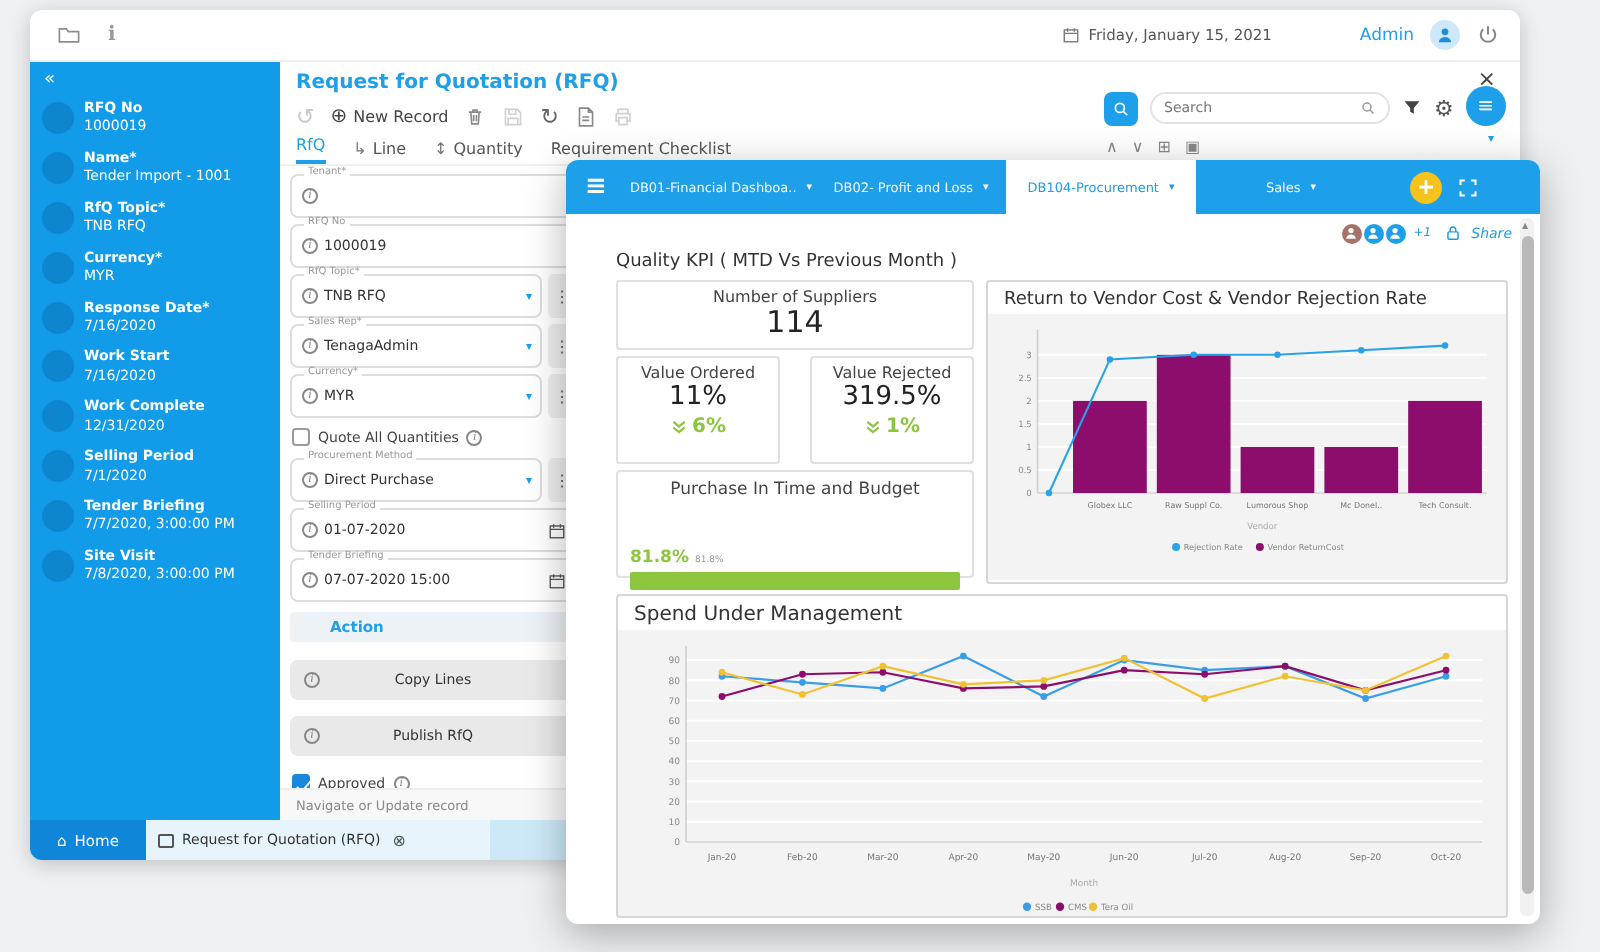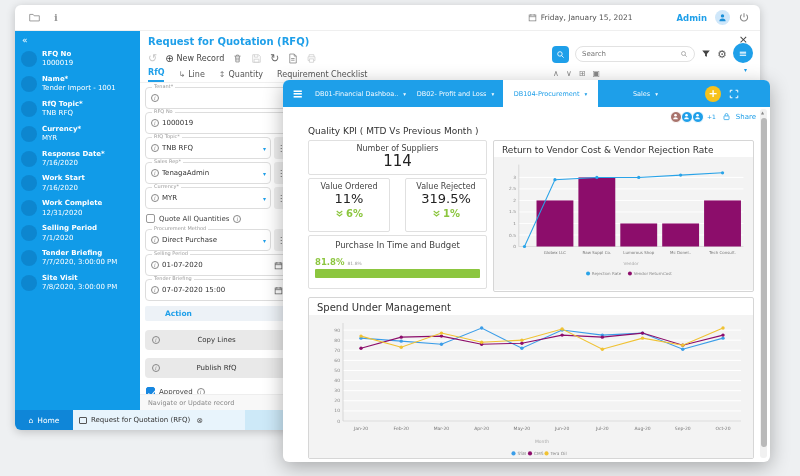--- a/index.html
+++ b/index.html
@@ -10,21 +10,21 @@
   
   .app-window { position:absolute; left:15px; top:5px; width:745px; height:425px; background:#fff;
     border-radius:6px; box-shadow:0 2px 10px rgba(0,0,0,.20); }
   .titlebar { position:absolute; left:0; top:0; right:0; height:26px; display:flex; align-items:center;
     padding:0 10px 0 14px; border-bottom:1px solid #efefef; }
   .tb-ic { width:11px; height:11px; color:#8b8b8b; margin-right:14px; }
   .tb-info { font-family:"DejaVu Serif",serif; font-weight:bold; font-size:10px; color:#999; margin-right:14px; }
   .tb-right { margin-left:auto; display:flex; align-items:center; gap:8px; }
   .tb-date { display:flex; align-items:flex-start; gap:4px; font-size:7.5px; color:#555; margin-right:36px; }
   .tb-date .ic { width:9px; height:9px; color:#777; }
-  .tb-user { color:var(--blue); font-size:8.5px; font-weight:bold; }
+  .tb-user { color:var(--blue); font-size:8.5px; font-weight:normal; }
   .tb-avatar { width:15px; height:15px; border-radius:50%; background:#cfe7fa; display:flex; align-items:center; justify-content:center; }
   .tb-avatar .ic { width:9px; height:9px; color:#1a8fd8; }
   .tb-power { width:12px; height:12px; color:#888; }
 
   
   .sidebar { position:absolute; left:0; top:26px; width:125px; bottom:20px; background:#119be8; overflow:hidden; }
   .sb-collapse { color:#fff; font-size:9px; padding:4px 0 2px 7px; }
   .sb-item { display:flex; align-items:flex-start; padding:3px 4px 3px 6px; }
   .sb-bullet { width:16px; height:16px; min-width:16px; border-radius:50%; background:#0d86cf; margin-right:5px; margin-top:1px; }
   .sb-lab { font-size:7px; font-weight:bold; color:#fff; line-height:1.35; }
@@ -52,21 +52,21 @@
   .gear { font-size:11px; color:#555; line-height:1; }
   .menu-circle { width:20px; height:20px; border-radius:50%; background:var(--blue); color:#fff; font-size:10px;
     display:flex; align-items:center; justify-content:center; position:relative; top:-1px; }
   .menu-caret { position:absolute; left:604px; top:35px; color:var(--blue); font-size:6px; }
 
   .nav-icons { position:absolute; right:160px; top:38px; display:flex; gap:7px; font-size:8px; color:#888; }
 
   .tabs { position:absolute; left:8px; top:37px; display:flex; align-items:flex-end; gap:14px; height:14px; }
   .tab { font-size:8px; color:#555; display:flex; align-items:center; gap:3px; padding-bottom:3px; }
   .tab .t-ic { font-size:8px; color:#777; }
-  .tab.active { color:var(--blue); font-weight:bold; border-bottom:2px solid var(--blue);text-align:center; }
+  .tab.active { color:var(--blue); font-weight:normal; border-bottom:2px solid var(--blue);text-align:center; }
   .tabs-rule { position:absolute; left:0; right:0; top:51px; border-bottom:1px solid #f0f0f0; }
 
   
   .form-col { position:absolute; left:5px; top:56px; width:143px; }
   .frow { display:flex; gap:3px; margin-bottom:3px; }
   .field { position:relative; flex:1; height:22px; border:1px solid #ddd; border-radius:4px; background:#fff; }
   .field label { position:absolute; top:-4px; left:6px; background:#fff; padding:0 2px; font-size:5px; color:#999; line-height:1; }
   .fval { display:flex; align-items:center; height:100%; padding:0 4px 0 5px; gap:3px; font-size:7px; color:#333; }
   .fval .vtext { flex:1; white-space:nowrap; overflow:hidden; }
   .caret { color:var(--blue); font-size:6px; }
@@ -100,21 +100,21 @@
     box-shadow:0 5px 20px rgba(0,0,0,.30); }
   .dash-head { position:absolute; left:0; top:0; right:0; height:27px; background:#1e9fe9; border-radius:6px 6px 0 0;
     display:flex; align-items:stretch; }
   .dh-menu { width:30px; display:flex; align-items:center; justify-content:center; color:#fff; font-size:13px; font-weight:bold; }
   .dtab { width:95px; display:flex; align-items:center; justify-content:center; gap:5px; color:rgba(255,255,255,.95); font-size:6.5px; }
   .dtab .dcaret { font-size:5.5px; }
   .dtab.active { background:#fff; color:#1b9de8; }
   .dplus { width:16px; height:16px; border-radius:50%; background:var(--yellow); color:#fff; font-size:11px; font-weight:bold;
     display:flex; align-items:center; justify-content:center; align-self:center; margin:0 8px 0 12px; }
   .dfull { width:10px; height:10px; color:#fff; align-self:center; }
-  .dash-tools { position:absolute; left:0; top:27px; right:14px; height:19px; display:flex; align-items:center; justify-content:flex-end; gap:3px; }
+  .dash-tools { position:absolute; left:0; top:27px; right:14px; height:19px; display:flex; align-items:center; justify-content:flex-end; gap:3px;font-style:italic; }
   .dav { width:12px; height:12px; border-radius:50%; border:1px solid #fff; display:flex; align-items:center; justify-content:center; }
   .dav .ic { width:7px; height:7px; color:#fff; }
   .a1 { background:#a8726b; }
   .a2 { background:#1e9fe9; margin-left:-4px; }
   .a3 { background:#1e9fe9; margin-left:-4px; }
   .dmore { font-size:6px; color:#1b9de8; }
   .dlock { width:9px; height:9px; color:#1b9de8; margin-left:3px; }
   .dshare { font-size:7px; color:#1b9de8; margin-left:2px; }
 
   .dash-body { position:absolute; left:25px; right:16px; top:46px; bottom:5px; }
@@ -125,21 +125,21 @@
   .kbox .klab { font-size:8px; color:#444; padding-top:3px; }
   .kbox.suppliers { height:35px; }
   .kbox.suppliers .kval { font-size:15px; color:#222; line-height:1.1; }
   .ksplit { display:flex; gap:15px; }
   .kbox.half { flex:1; height:54px; }
   .kbox.half .kval { font-size:13px; color:#222; line-height:1.3; }
   .kdelta { display:flex; align-items:center; justify-content:center; gap:2px; color:var(--green); font-size:10px; font-weight:bold; }
   .kdelta .ic { width:9px; height:9px; color:var(--green); }
   .kbox.purchase { height:54px; text-align:left; padding:0 6px; }
   .kbox.purchase .klab { text-align:center; font-size:8.5px; padding-top:4px; }
-  .pline { display:flex; align-items:baseline; gap:3px; margin-top:7px; }
+  .pline { display:flex; align-items:baseline; gap:3px; margin-top:24px; }
   .pval { color:var(--green); font-size:8.5px; font-weight:bold; }
   .pcap { color:#999; font-size:4.5px; }
   .pbar { height:9px; background:var(--green); border-radius:1px; margin-top:2px; }
 
   .cbox { border:1px solid #d6d6d6; border-radius:2px; background:#fff; overflow:hidden; }
   .cbox .ctitle { font-size:9px; color:#333; padding:4px 0 2px 8px; }
   .c1 { flex:1; height:152px; }
   .c1 svg { display:block; width:100%; }
   .c2 { margin-top:5px; height:162px; }
   .c2 .ctitle { font-size:10px; }

